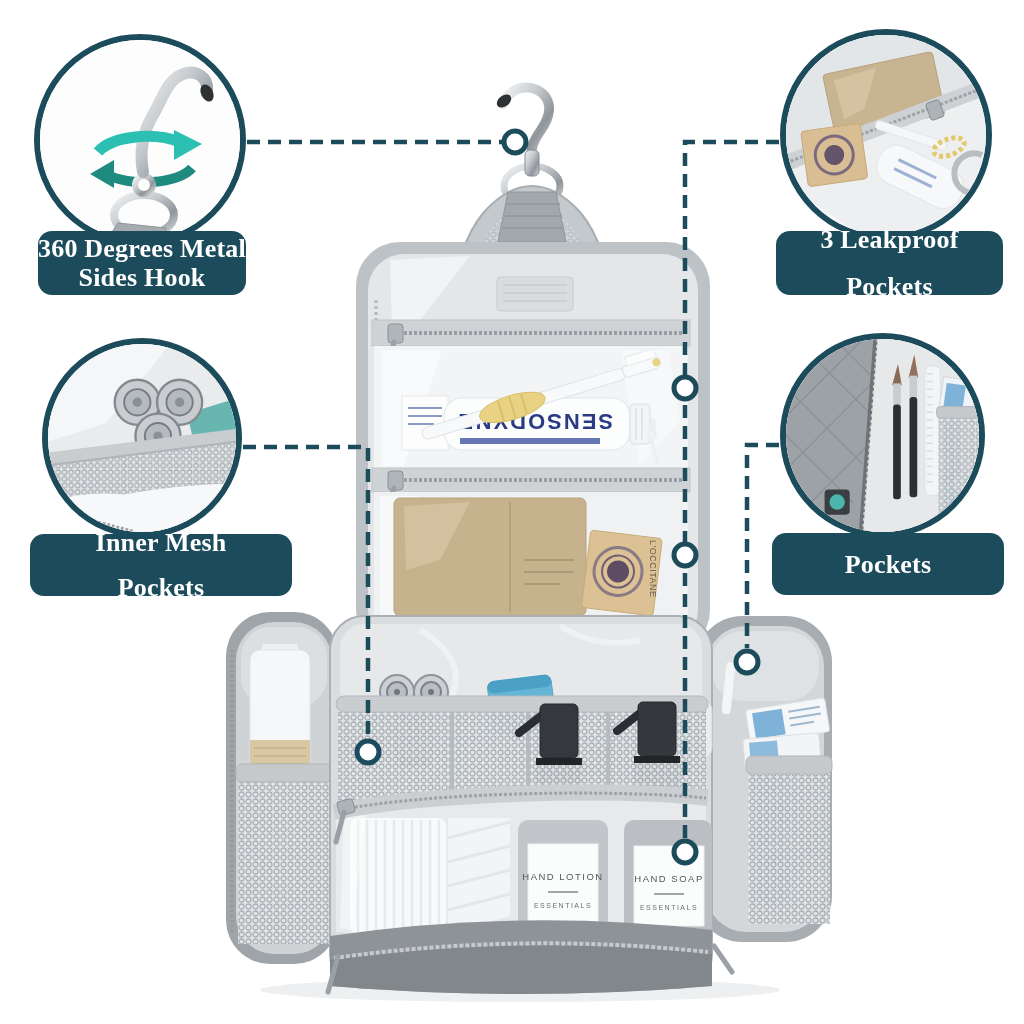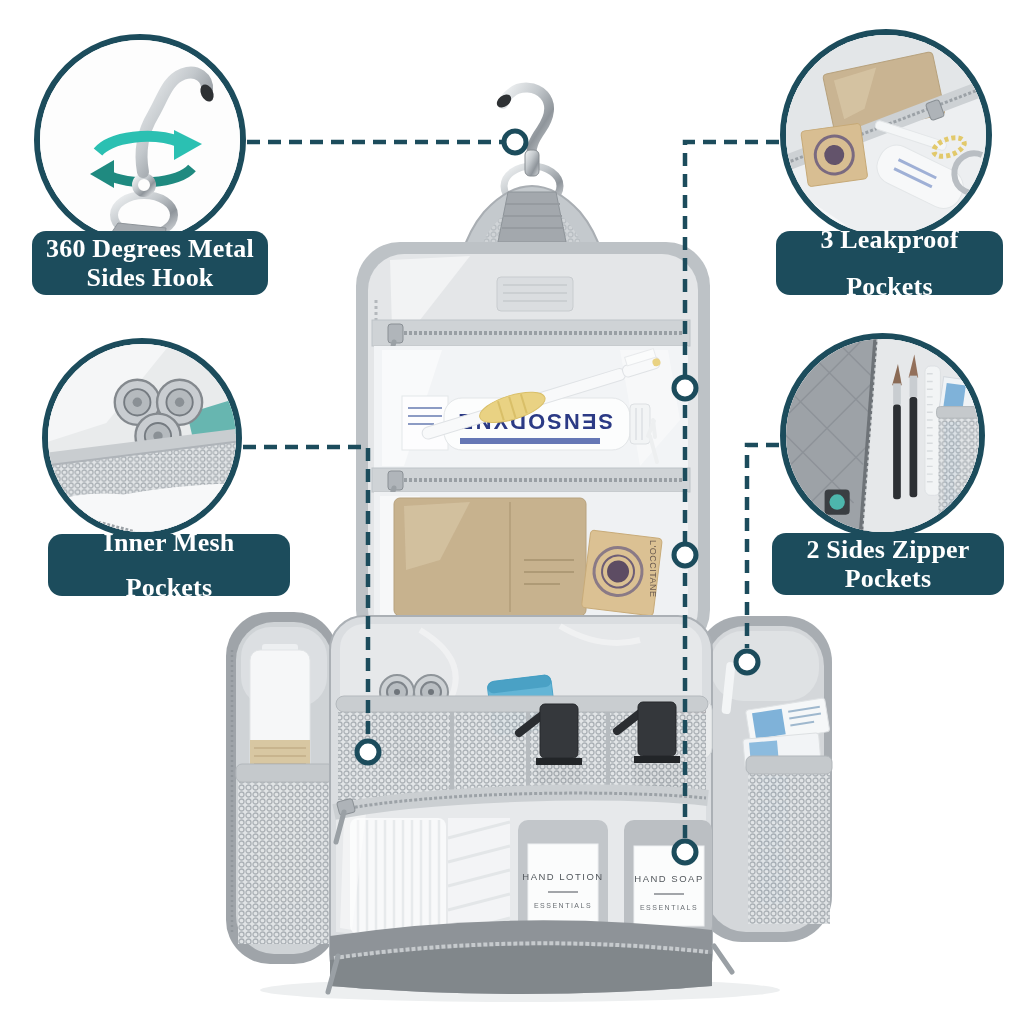--- a/index.html
+++ b/index.html
@@ -259,21 +259,21 @@
       <ellipse cx="104" cy="175" rx="30" ry="20" fill="none" stroke="url(#chrome)" stroke-width="8"></ellipse>
       <polygon points="78,183 126,188 120,240 48,228" fill="#A6ABB0" stroke="#8E9499"></polygon>
       <path d="M76 196 L124 200 M74 210 L122 214 M72 224 L120 228" stroke="#969BA0" stroke-width="2.5"></path>
       <circle cx="104" cy="145" r="9" fill="#FDFDFD" stroke="url(#chrome)" stroke-width="6"></circle>
       <path d="M103 132 C99 110 104 90 113 75 C123 58 127 40 143 34 C157 29 168 38 167 50" fill="none" stroke="url(#chrome)" stroke-width="12" stroke-linecap="round"></path>
       <ellipse cx="167" cy="53" rx="9" ry="6" transform="rotate(65 167 53)" fill="#2E3134"></ellipse>
       <path d="M58 112 A52 24 0 0 1 140 102" stroke="#2BC0B2" stroke-width="11" fill="none"></path>
       <polygon points="134,90 162,104 134,120" fill="#2BC0B2"></polygon>
     </svg>
   </div>
-  <div class="callout-label" style="left:32px;top:231px;width:236px;height:64px;">
+  <div class="callout-label" style="left:38px;top:231px;width:208px;height:64px;">
     <span>360 Degrees Metal</span>
     <span>Sides Hook</span>
   </div>
 
   <div class="callout-circle" style="left:42px;top:338px;width:200px;height:200px;">
     <svg viewBox="0 0 200 200">
       <rect width="200" height="200" fill="#E9EBEC"></rect>
       <polygon points="0,0 130,0 62,84 0,104" fill="#F5F6F7"></polygon>
       <polygon points="148,74 200,58 200,96 154,100" fill="#59B0AA" opacity=".9"></polygon>
       <polygon points="95,105 142,105 135,158 100,158" fill="#9EA3A8" stroke="#858A90"></polygon>
@@ -293,21 +293,21 @@
           <circle cx="140" cy="62" r="5"></circle>
           <circle cx="117" cy="98" r="5"></circle>
         </g>
       <polygon points="0,122 200,96 200,200 0,200" fill="url(#mesh)"></polygon>
       <path d="M0 122 L200 97" stroke="#C9CDD0" stroke-width="13"></path>
       <path d="M0 129 L200 104" stroke="#AFB4B9" stroke-width="2"></path>
       <path d="M0 168 Q40 156 80 160 Q140 150 200 148 L200 200 L0 200 Z" fill="#F7F8F9"></path>
       <path d="M0 176 L92 200" stroke="#9CA2A7" stroke-width="4" stroke-dasharray="3 2"></path>
     </svg>
   </div>
-  <div class="callout-label" style="left:48px;top:534px;width:242px;height:62px;gap:16px;">
+  <div class="callout-label" style="left:30px;top:534px;width:262px;height:62px;gap:16px;">
     <span>Inner Mesh</span>
     <span>Pockets</span>
   </div>
 
   <div class="callout-circle" style="left:780px;top:29px;width:212px;height:212px;">
     <svg viewBox="0 0 200 200">
       <rect width="200" height="200" fill="#EDEFF1"></rect>
       <polygon points="0,0 200,0 200,52 0,128" fill="#E3E6E8"></polygon>
       <g transform="rotate(-12 95 60)">
         <rect x="42" y="28" width="112" height="64" rx="4" fill="#C9B492" stroke="#B7A27E"></rect>
@@ -360,17 +360,16 @@
         <rect x="160" y="42" width="46" height="42" fill="#EFF3F6" stroke="#D5DADF"></rect>
         <rect x="164" y="48" width="20" height="30" fill="#7FB2D9"></rect>
       </g>
       <rect x="164" y="86" width="16" height="100" fill="#8AB8DC"></rect>
       <circle cx="187" cy="150" r="13" fill="#EDEFF1"></circle>
       <rect x="158" y="78" width="44" height="122" fill="url(#mesh)" opacity=".92"></rect>
       <rect x="156" y="70" width="46" height="12" rx="4" fill="#C5C9CC" stroke="#B2B7BB"></rect>
     </svg>
   </div>
   <div class="callout-label" style="left:772px;top:533px;width:232px;height:62px;">
-    <span>2 Sides Zipper</span>
     <span>Pockets</span>
   </div>
 
 </div>
 
 </body></html>

